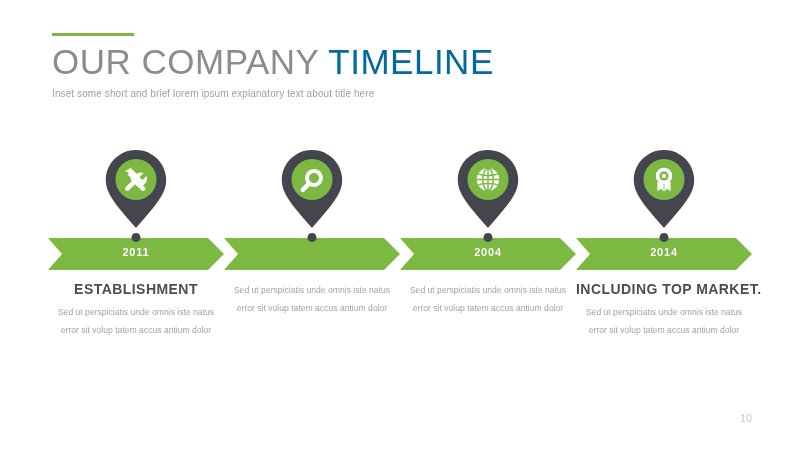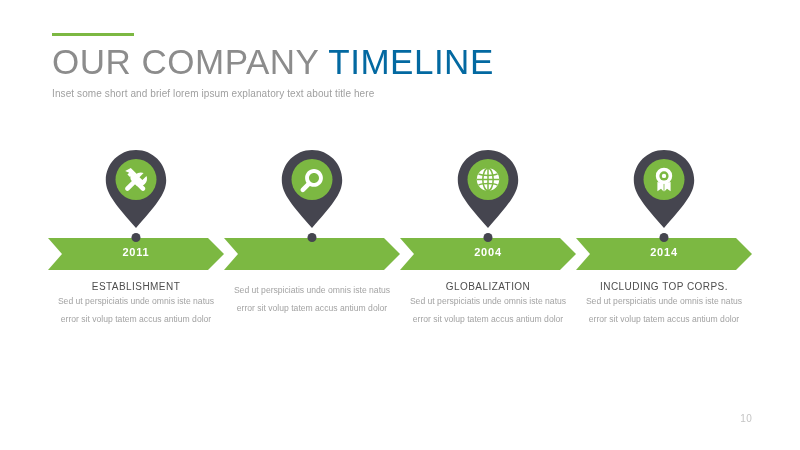--- a/index.html
+++ b/index.html
@@ -117,25 +117,25 @@
 
   
   .caption {
     position: absolute;
     left: 0;
     top: 131px;
     width: 176px;
     text-align: center;
   }
   .caption-title {
-    font-size: 10px;
-    font-weight: 400;
+    font-size: 14px;
+    font-weight: 700;
     color: #4d4d4d;
     letter-spacing: 0.45px;
-    margin: 0 0 0 0;
+    margin: 0 0 6px 0;
     white-space: nowrap;
   }
   .caption-body {
     font-size: 8.6px;
     line-height: 18px;
     color: #a3a3a3;
     margin: 0 auto;
     width: 164px;
     font-weight: 400;
   }
@@ -227,21 +227,20 @@
             <path d="M-9.6 -5.6 C-5.5 -3.6 5.5 -3.6 9.6 -5.6"></path>
             <path d="M-9.6 5.6 C-5.5 3.6 5.5 3.6 9.6 5.6"></path>
             <line x1="0" y1="-11.2" x2="0" y2="11.2"></line>
           </g>
         </g>
       </svg>
     </div>
     <div class="pin-dot"></div>
     <div class="year">2004</div>
     <div class="caption">
-      <div class="caption-title">GLOBALIZATION</div>
       <div class="caption-body">Sed ut perspiciatis unde omnis iste natus error sit volup tatem accus antium dolor</div>
     </div>
   </div>
 
   <div class="segment s3">
     <div class="pin">
       <svg width="62" height="80" viewBox="0 0 62 80" xmlns="http://www.w3.org/2000/svg">
         <path d="M31 0 C14.3 0 0.8 13.5 0.8 30.2 C0.8 44 12 56 31 78 C50 56 61.2 44 61.2 30.2 C61.2 13.5 47.7 0 31 0 Z" fill="#45454f"></path>
         <circle cx="31" cy="29.5" r="20.5" fill="#7cb842"></circle>
         <g transform="translate(31,29.5)">
@@ -249,20 +248,20 @@
           <circle cx="0" cy="-3.6" r="4.6" fill="#7cb842"></circle>
           <circle cx="0" cy="-3.6" r="2.2" fill="#ffffff"></circle>
           <path d="M-6.6 2.6 L-6.6 11.8 L-3.0 9.2 L-0.4 12.0 L-0.4 3.4 Z" fill="#ffffff"></path>
           <path d="M6.6 2.6 L6.6 11.8 L3.0 9.2 L0.4 12.0 L0.4 3.4 Z" fill="#ffffff"></path>
         </g>
       </svg>
     </div>
     <div class="pin-dot"></div>
     <div class="year">2014</div>
     <div class="caption">
-      <div class="caption-title">INCLUDING TOP CORPS.</div>
+      <div class="caption-title">INCLUDING TOP MARKET.</div>
       <div class="caption-body">Sed ut perspiciatis unde omnis iste natus error sit volup tatem accus antium dolor</div>
     </div>
   </div>
 
 </div>
 
 <div class="page-number">10</div>
 
 </body></html>

